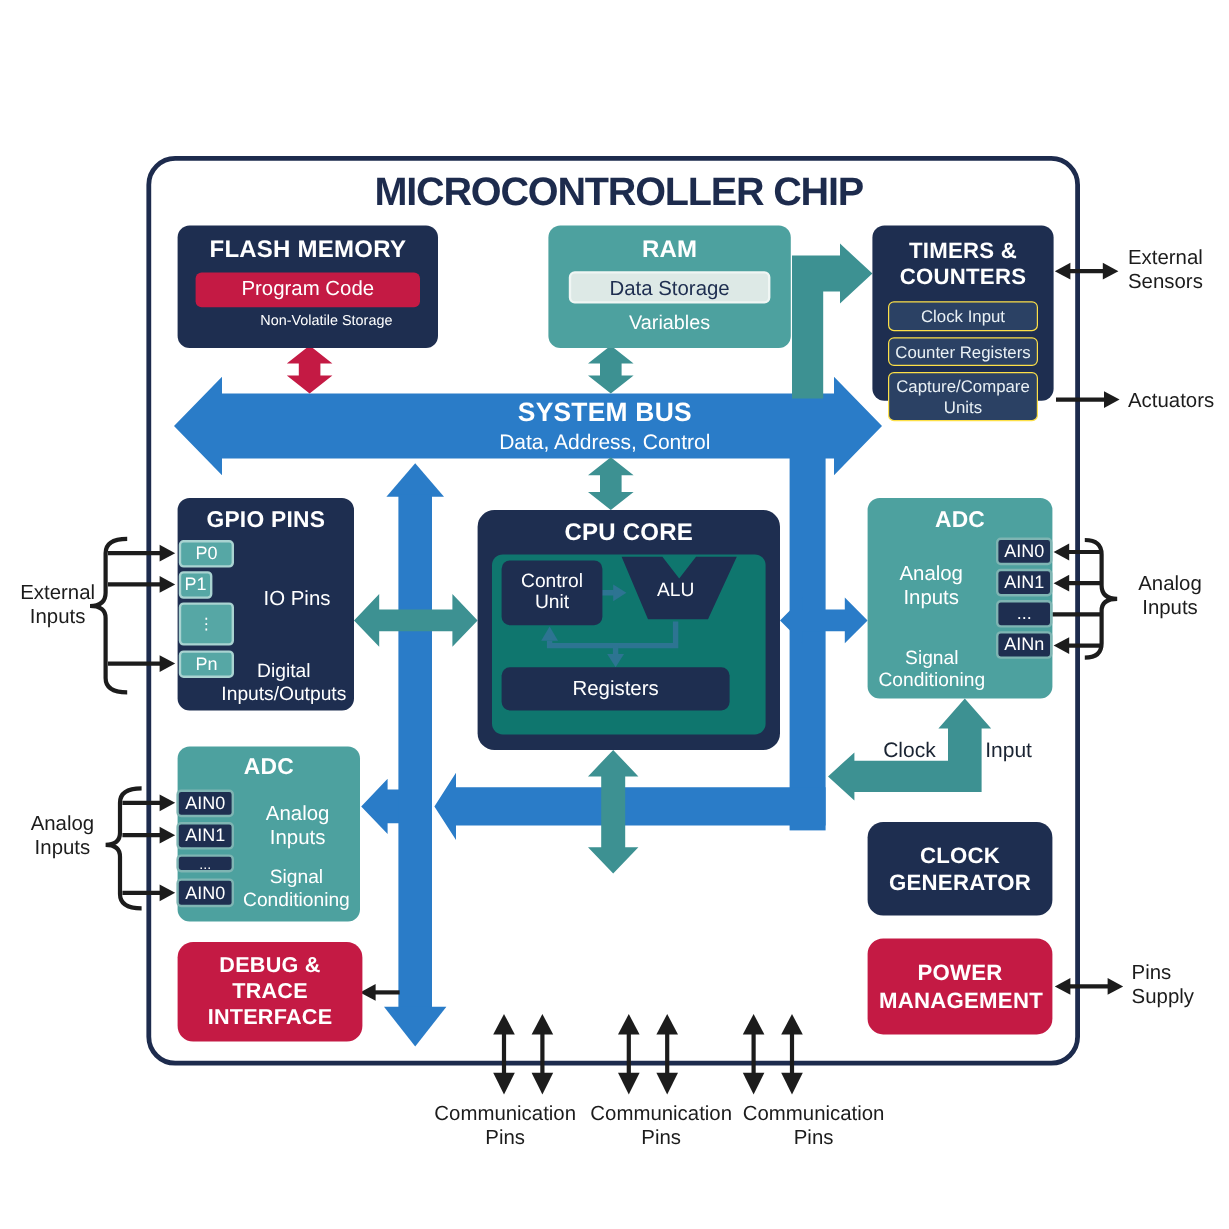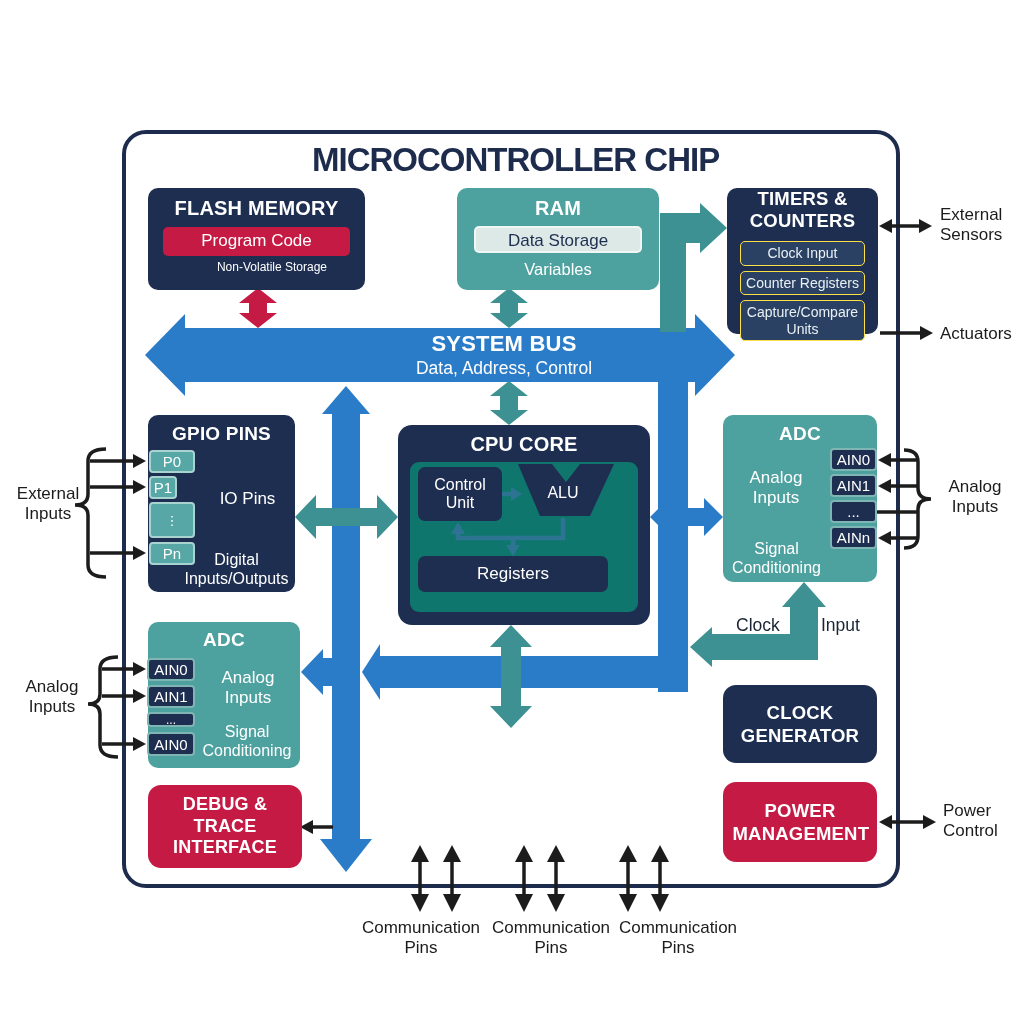--- a/index.html
+++ b/index.html
@@ -167,21 +167,21 @@
     <div class="abs ctr" style="left:15px;top:39px;width:187px;height:29px;background:#c41a44;border-radius:5px;font-size:17px;line-height:28px;">Program Code</div>
     <div class="abs ctr" style="left:0;top:72px;width:248px;font-size:12px;">Non-Volatile Storage</div>
   </div>
 
   <div class="abs block tealb" style="left:410px;top:188px;width:202px;height:102px;margin-left:47px;">
     <div class="btitle" style="font-size:20px;margin-top:9px;">RAM</div>
     <div class="abs ctr" style="left:17px;top:38px;width:168px;height:27px;background:#dde9e6;border:2px solid #f0f6f4;border-radius:5px;font-size:17px;line-height:26px;color:#1e2e50;box-sizing:border-box;">Data Storage</div>
     <div class="abs ctr" style="left:0;top:72px;width:202px;font-size:16.5px;">Variables</div>
   </div>
 
-  <div class="abs block navy" style="left:727px;top:188px;width:151px;height:146px;padding:0 13px;">
+  <div class="abs block navy" style="left:727px;top:188px;width:151px;height:146px;padding:10px 13px;">
     <div class="btitle" style="font-size:18.5px;line-height:1.2;margin-bottom:9px;">TIMERS &amp; COUNTERS</div>
     <div class="sub-navy" style="margin-bottom:5px;">Clock Input</div>
     <div class="sub-navy" style="margin-bottom:5px;">Counter Registers</div>
     <div class="sub-navy">Capture/Compare Units</div>
   </div>
 
   <div class="abs block navy" style="left:148px;top:415px;width:147px;height:177px;">
     <div class="btitle" style="font-size:19px;margin-top:8px;">GPIO PINS</div>
     <div class="abs pin-teal" style="left:1px;top:35px;width:46px;height:23px;">P0</div>
     <div class="abs pin-teal" style="left:1px;top:61px;width:28px;height:23px;">P1</div>
@@ -245,20 +245,20 @@
     <div class="btitle" style="font-size:18.5px;line-height:1.25;width:120px;">CLOCK GENERATOR</div>
   </div>
 
   <div class="abs block redb ctr" style="left:723px;top:782px;width:154px;height:80px;border-radius:13px;display:flex;align-items:center;justify-content:center;">
     <div class="btitle" style="font-size:18.5px;line-height:1.25;width:135px;">POWER MANAGEMENT</div>
   </div>
 
   <div class="abs extlabel" style="left:940px;top:205px;width:72px;">External Sensors</div>
   <div class="abs extlabel" style="left:940px;top:324px;width:90px;">Actuators</div>
   <div class="abs extlabel ctr" style="left:938px;top:477px;width:74px;">Analog Inputs</div>
-  <div class="abs extlabel" style="left:943px;top:801px;width:64px;">Power Control</div>
+  <div class="abs extlabel" style="left:943px;top:801px;width:64px;">Pins Supply</div>
   <div class="abs extlabel ctr" style="left:10px;top:484px;width:76px;">External Inputs</div>
   <div class="abs extlabel ctr" style="left:14px;top:677px;width:76px;">Analog Inputs</div>
   <div class="abs extlabel ctr" style="left:346px;top:918px;width:150px;">Communication Pins</div>
   <div class="abs extlabel ctr" style="left:476px;top:918px;width:150px;">Communication Pins</div>
   <div class="abs extlabel ctr" style="left:603px;top:918px;width:150px;">Communication Pins</div>
 
 </div>
 
 </body></html>

